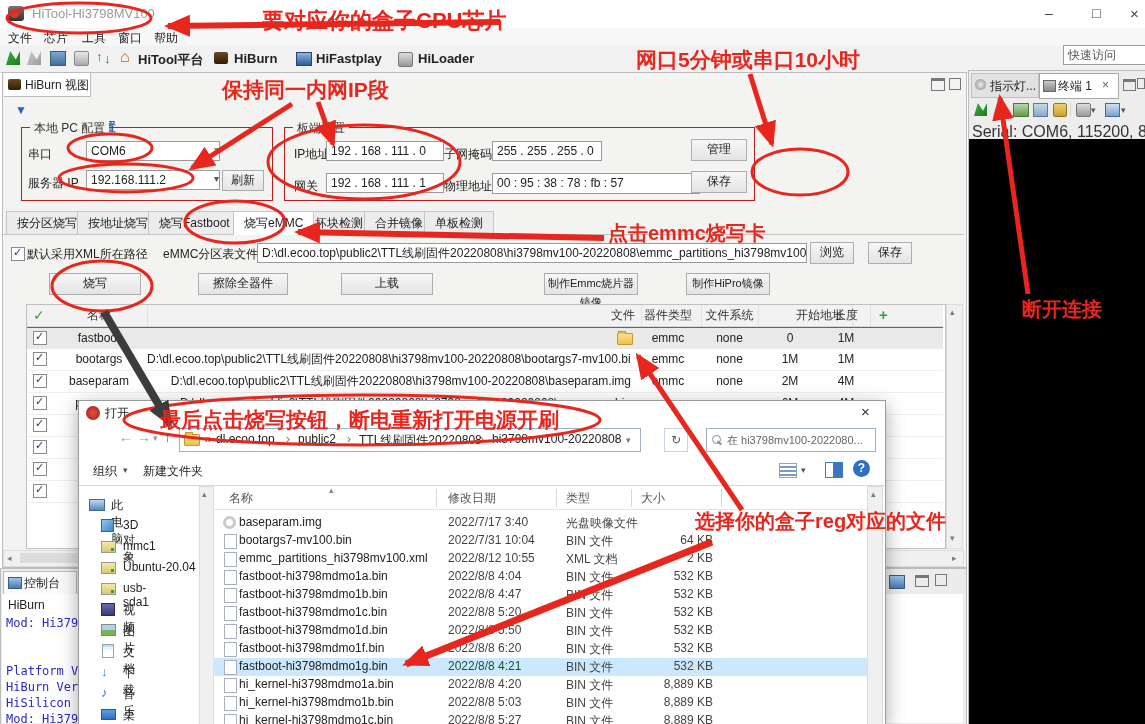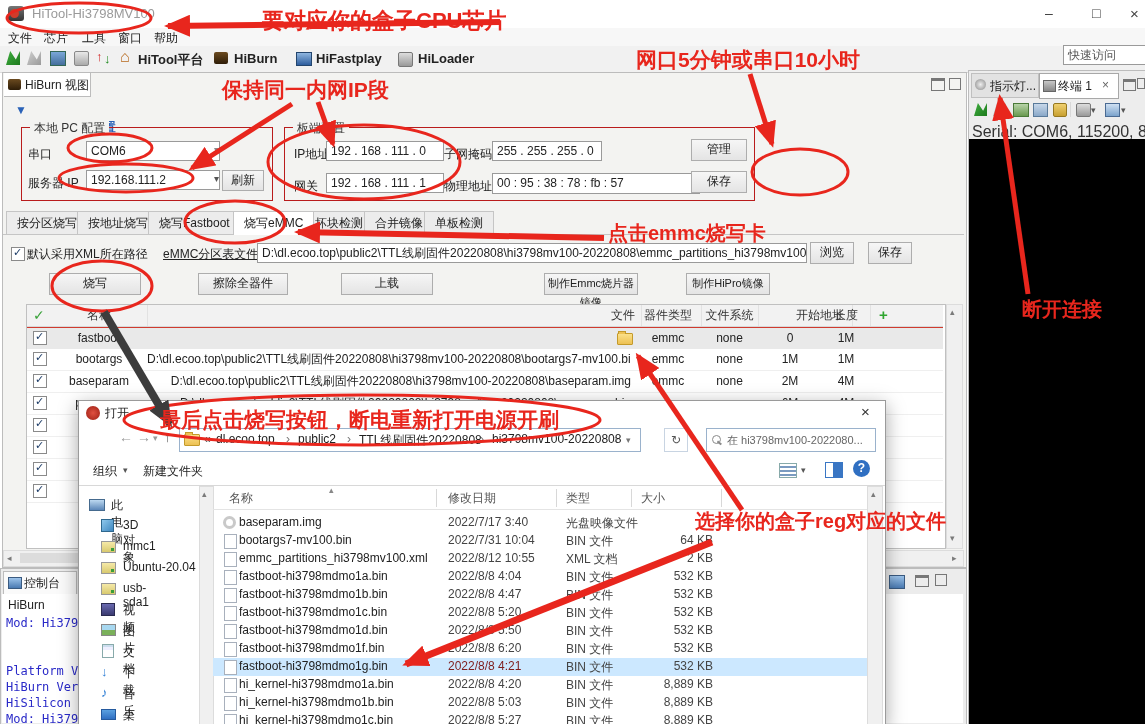--- a/index.html
+++ b/index.html
@@ -120,21 +120,21 @@
       <span class="tab" style="left:74px;">按地址烧写</span>
       <span class="tab" style="left:145px;">烧写Fastboot</span>
       <span class="tab on" style="left:230px;">烧写eMMC</span>
       <span class="tab" style="left:301px;">坏块检测</span>
       <span class="tab" style="left:361px;">合并镜像</span>
       <span class="tab" style="left:421px;">单板检测</span>
     </div>
 
     <span class="cbx on" style="left:8px;top:174px;"></span>
     <span class="abs" style="left:24px;top:173px;">默认采用XML所在路径</span>
-    <span class="abs" style="left:160px;top:173px;text-decoration:underline;">eMMC分区表文件</span>
+    <span class="abs" style="left:160px;top:173px;">eMMC分区表文件</span>
     <div class="inp" style="left:254px;top:170px;width:540px;height:18px;">D:\dl.ecoo.top\public2\TTL线刷固件20220808\hi3798mv100-20220808\emmc_partitions_hi3798mv100.xml</div>
     <div class="btn" style="left:807px;top:169px;width:42px;height:20px;">浏览</div>
     <div class="btn" style="left:865px;top:169px;width:42px;height:20px;">保存</div>
 
     <div class="btn" style="left:46px;top:200px;width:90px;height:20px;">烧写</div>
     <div class="btn" style="left:195px;top:200px;width:88px;height:20px;">擦除全器件</div>
     <div class="btn" style="left:338px;top:200px;width:90px;height:20px;">上载</div>
     <div class="btn" style="left:541px;top:200px;width:92px;height:20px;font-size:11px;">制作Emmc烧片器镜像</div>
     <div class="btn" style="left:683px;top:200px;width:82px;height:20px;font-size:11px;">制作HiPro镜像</div>
 
@@ -417,21 +417,21 @@
       <div class="abs" style="left:0;top:131px;width:654px;height:18px;">
         <span class="ic page" style="left:11px;top:2px;"></span>
         <span class="abs" style="left:26px;top:1px;">fastboot-hi3798mdmo1f.bin</span>
         <span class="abs" style="left:235px;top:1px;color:#444;">2022/8/8 6:20</span>
         <span class="abs" style="left:353px;top:1px;color:#444;">BIN 文件</span>
         <span class="abs" style="left:400px;top:1px;width:100px;text-align:right;color:#444;">532 KB</span>
       </div>
       <div class="abs" style="left:0;top:149px;width:654px;height:18px;background:#cce8ff;">
         <span class="ic page" style="left:11px;top:2px;"></span>
         <span class="abs" style="left:26px;top:1px;">fastboot-hi3798mdmo1g.bin</span>
-        <span class="abs" style="left:235px;top:1px;color:#7f1d1d;">2022/8/8 4:21</span>
+        <span class="abs" style="left:235px;top:1px;color:#14532d;">2022/8/8 4:21</span>
         <span class="abs" style="left:353px;top:1px;color:#444;">BIN 文件</span>
         <span class="abs" style="left:400px;top:1px;width:100px;text-align:right;color:#444;">532 KB</span>
       </div>
       <div class="abs" style="left:0;top:167px;width:654px;height:18px;">
         <span class="ic page" style="left:11px;top:2px;"></span>
         <span class="abs" style="left:26px;top:1px;">hi_kernel-hi3798mdmo1a.bin</span>
         <span class="abs" style="left:235px;top:1px;color:#444;">2022/8/8 4:20</span>
         <span class="abs" style="left:353px;top:1px;color:#444;">BIN 文件</span>
         <span class="abs" style="left:400px;top:1px;width:100px;text-align:right;color:#444;">8,889 KB</span>
       </div>

